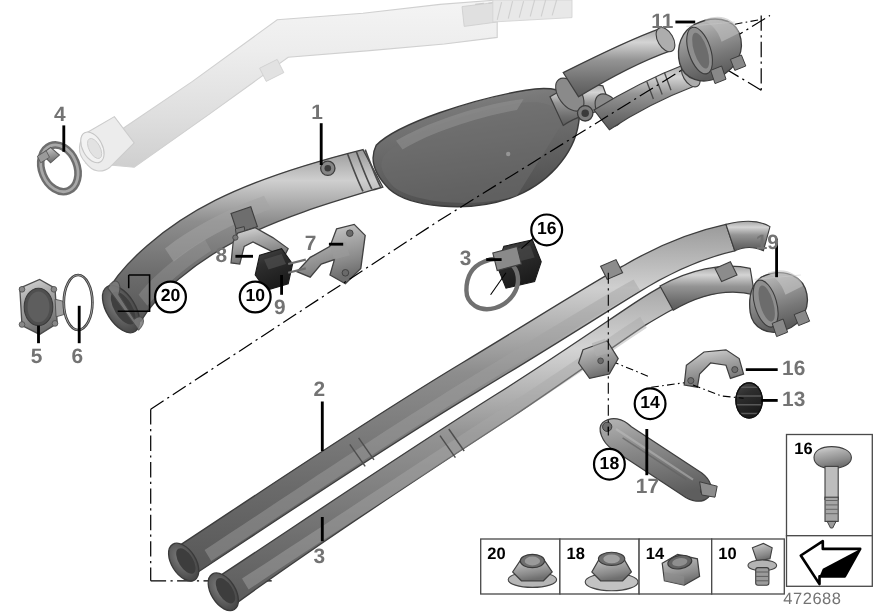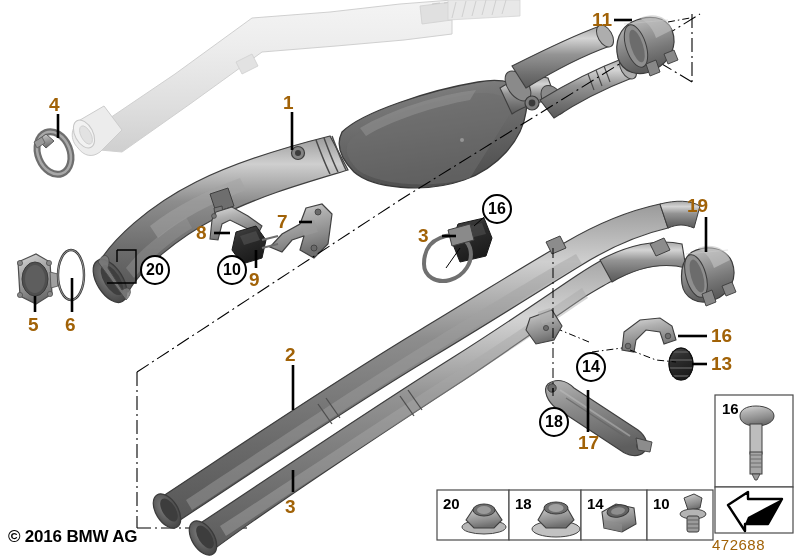--- a/index.html
+++ b/index.html
@@ -23,21 +23,21 @@
     left: 0;
     top: 0;
     width: 800px;
     height: 560px;
   }
   .callout {
     position: absolute;
     font-family: "Liberation Sans", sans-serif;
     font-weight: bold;
     font-size: 19px;
-    color: #a16207;
+    color: #737373;
     line-height: 1;
     white-space: nowrap;
     user-select: none;
   }
   .callout-circled {
     position: absolute;
     font-family: "Liberation Sans", sans-serif;
     font-weight: bold;
     font-size: 16px;
     color: #000000;
@@ -62,21 +62,21 @@
     color: #000000;
     letter-spacing: -0.2px;
     white-space: nowrap;
   }
   #partnumber {
     position: absolute;
     left: 712px;
     top: 536px;
     font-family: "Liberation Sans", sans-serif;
     font-size: 15px;
-    color: #a16207;
+    color: #737373;
     letter-spacing: 0.5px;
     white-space: nowrap;
   }
   .legend-num {
     position: absolute;
     font-family: "Liberation Sans", sans-serif;
     font-weight: bold;
     font-size: 15px;
     color: #000000;
     user-select: none;
@@ -468,25 +468,24 @@
   <div class="callout" style="left:249px; top:270px;">9</div>
   <div class="callout-circled" style="left:217px; top:255px;">10</div>
   <div class="callout" style="left:592px; top:10px;">11</div>
   <div class="callout" style="left:711px; top:326px;">16</div>
   <div class="callout" style="left:711px; top:354px;">13</div>
   <div class="callout-circled" style="left:576px; top:352px;">14</div>
   <div class="callout" style="left:418px; top:226px;">3</div>
   <div class="callout-circled" style="left:482px; top:194px;">16</div>
   <div class="callout" style="left:578px; top:433px;text-align:center;">17</div>
   <div class="callout-circled" style="left:539px; top:407px;">18</div>
-  <div class="callout" style="left:687px; top:196px;">19</div>
+  <div class="callout" style="left:687px; top:211px;">19</div>
   <div class="callout-circled" style="left:140px; top:255px;">20</div>
 
   <div class="legend-num" style="left:443px; top:495px;">20</div>
   <div class="legend-num" style="left:515px; top:495px;">18</div>
   <div class="legend-num" style="left:587px; top:495px;">14</div>
   <div class="legend-num" style="left:653px; top:495px;">10</div>
   <div class="legend-num" style="left:722px; top:400px;">16</div>
 
-  <div id="copyright">© 2016 BMW AG</div>
   <div id="partnumber">472688</div>
 
 </div>
 
 </body></html>

